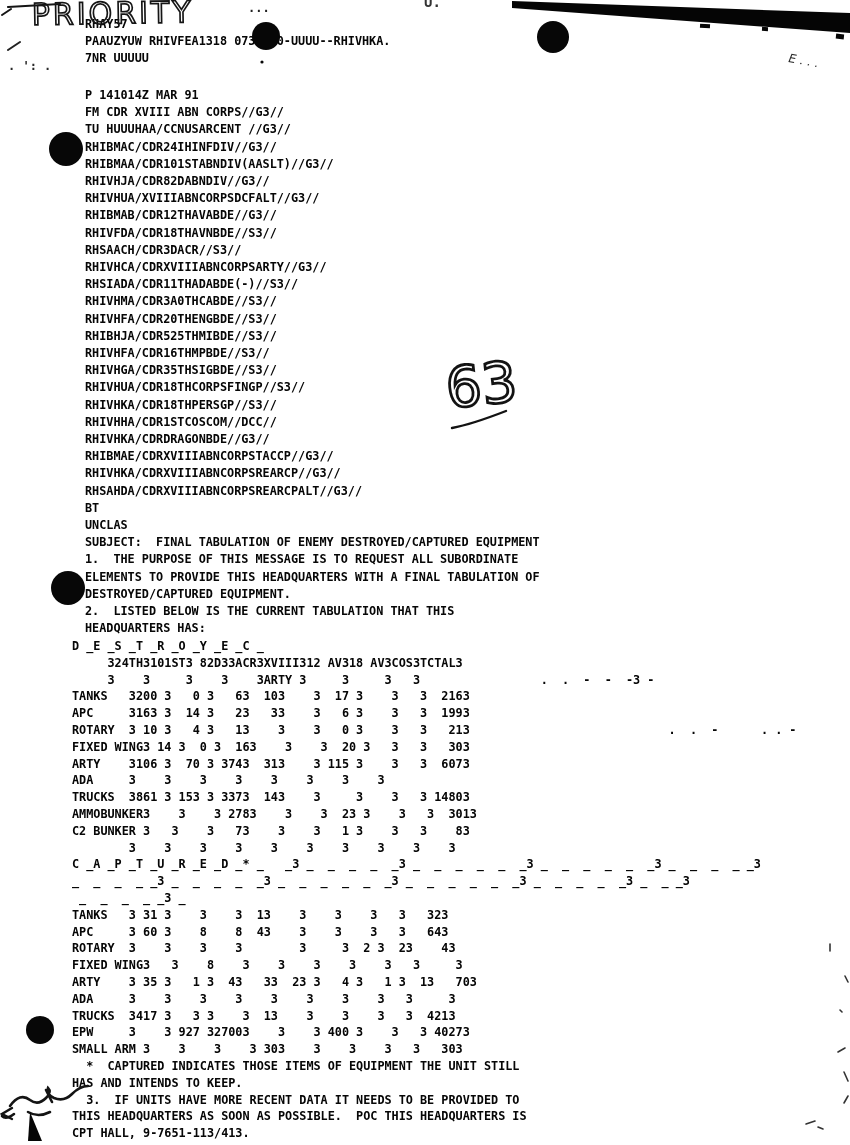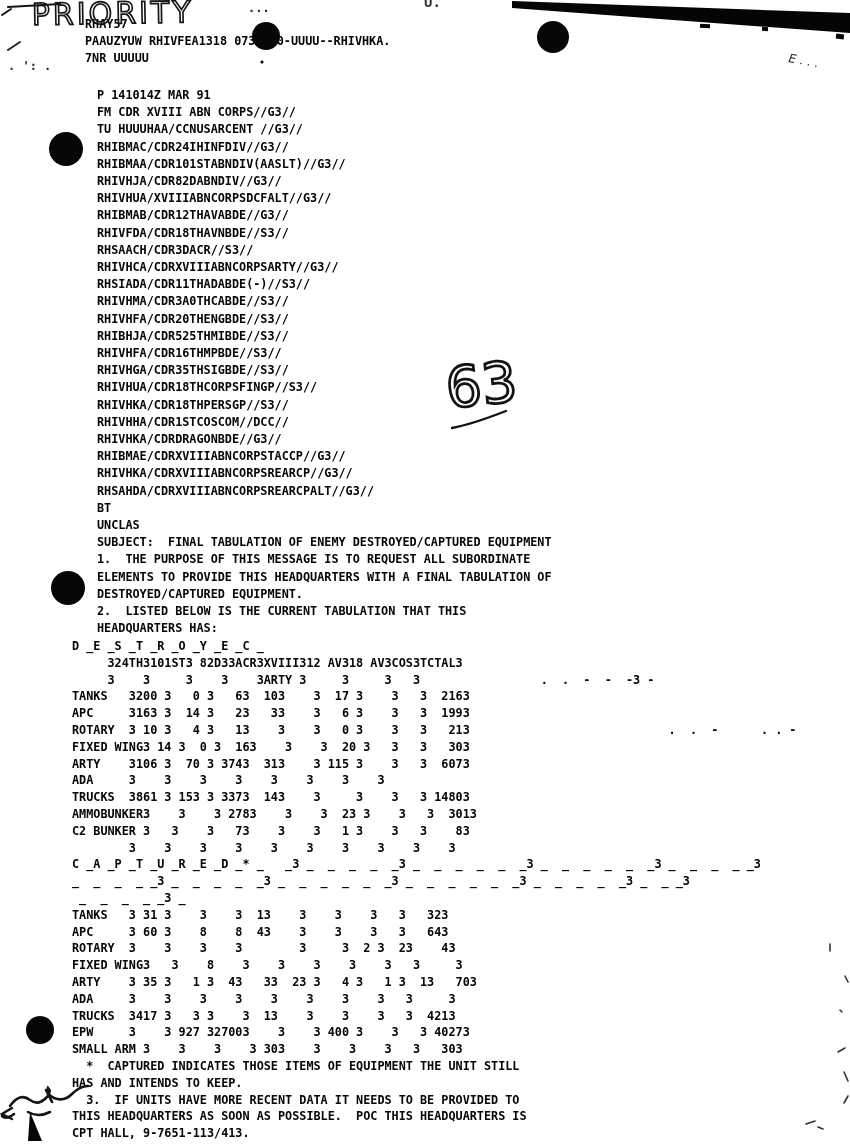--- a/index.html
+++ b/index.html
@@ -14,21 +14,21 @@
     position:absolute;
     margin:0;
     font-family:"DejaVu Sans Mono",monospace;
     font-weight:bold;
     font-size:11.8px;
     color:#262626;
     white-space:pre;
     filter:blur(0.25px) contrast(1.35);
   }
   #blockA{left:85px;top:16px;line-height:17px;}
-  #blockB{left:85px;top:87px;line-height:17.2px;margin-left:12px;}
+  #blockB{left:85px;top:87px;line-height:17.2px;}
   #blockC{left:72px;top:638px;line-height:16.8px;}
   svg.overlay{position:absolute;left:0;top:0;pointer-events:none;}
   .hand{filter:blur(0.2px);}
 </style>
 </head>
 <body>
 
 <div class="page">
 
   <pre class="block" id="blockA">RHAY57

